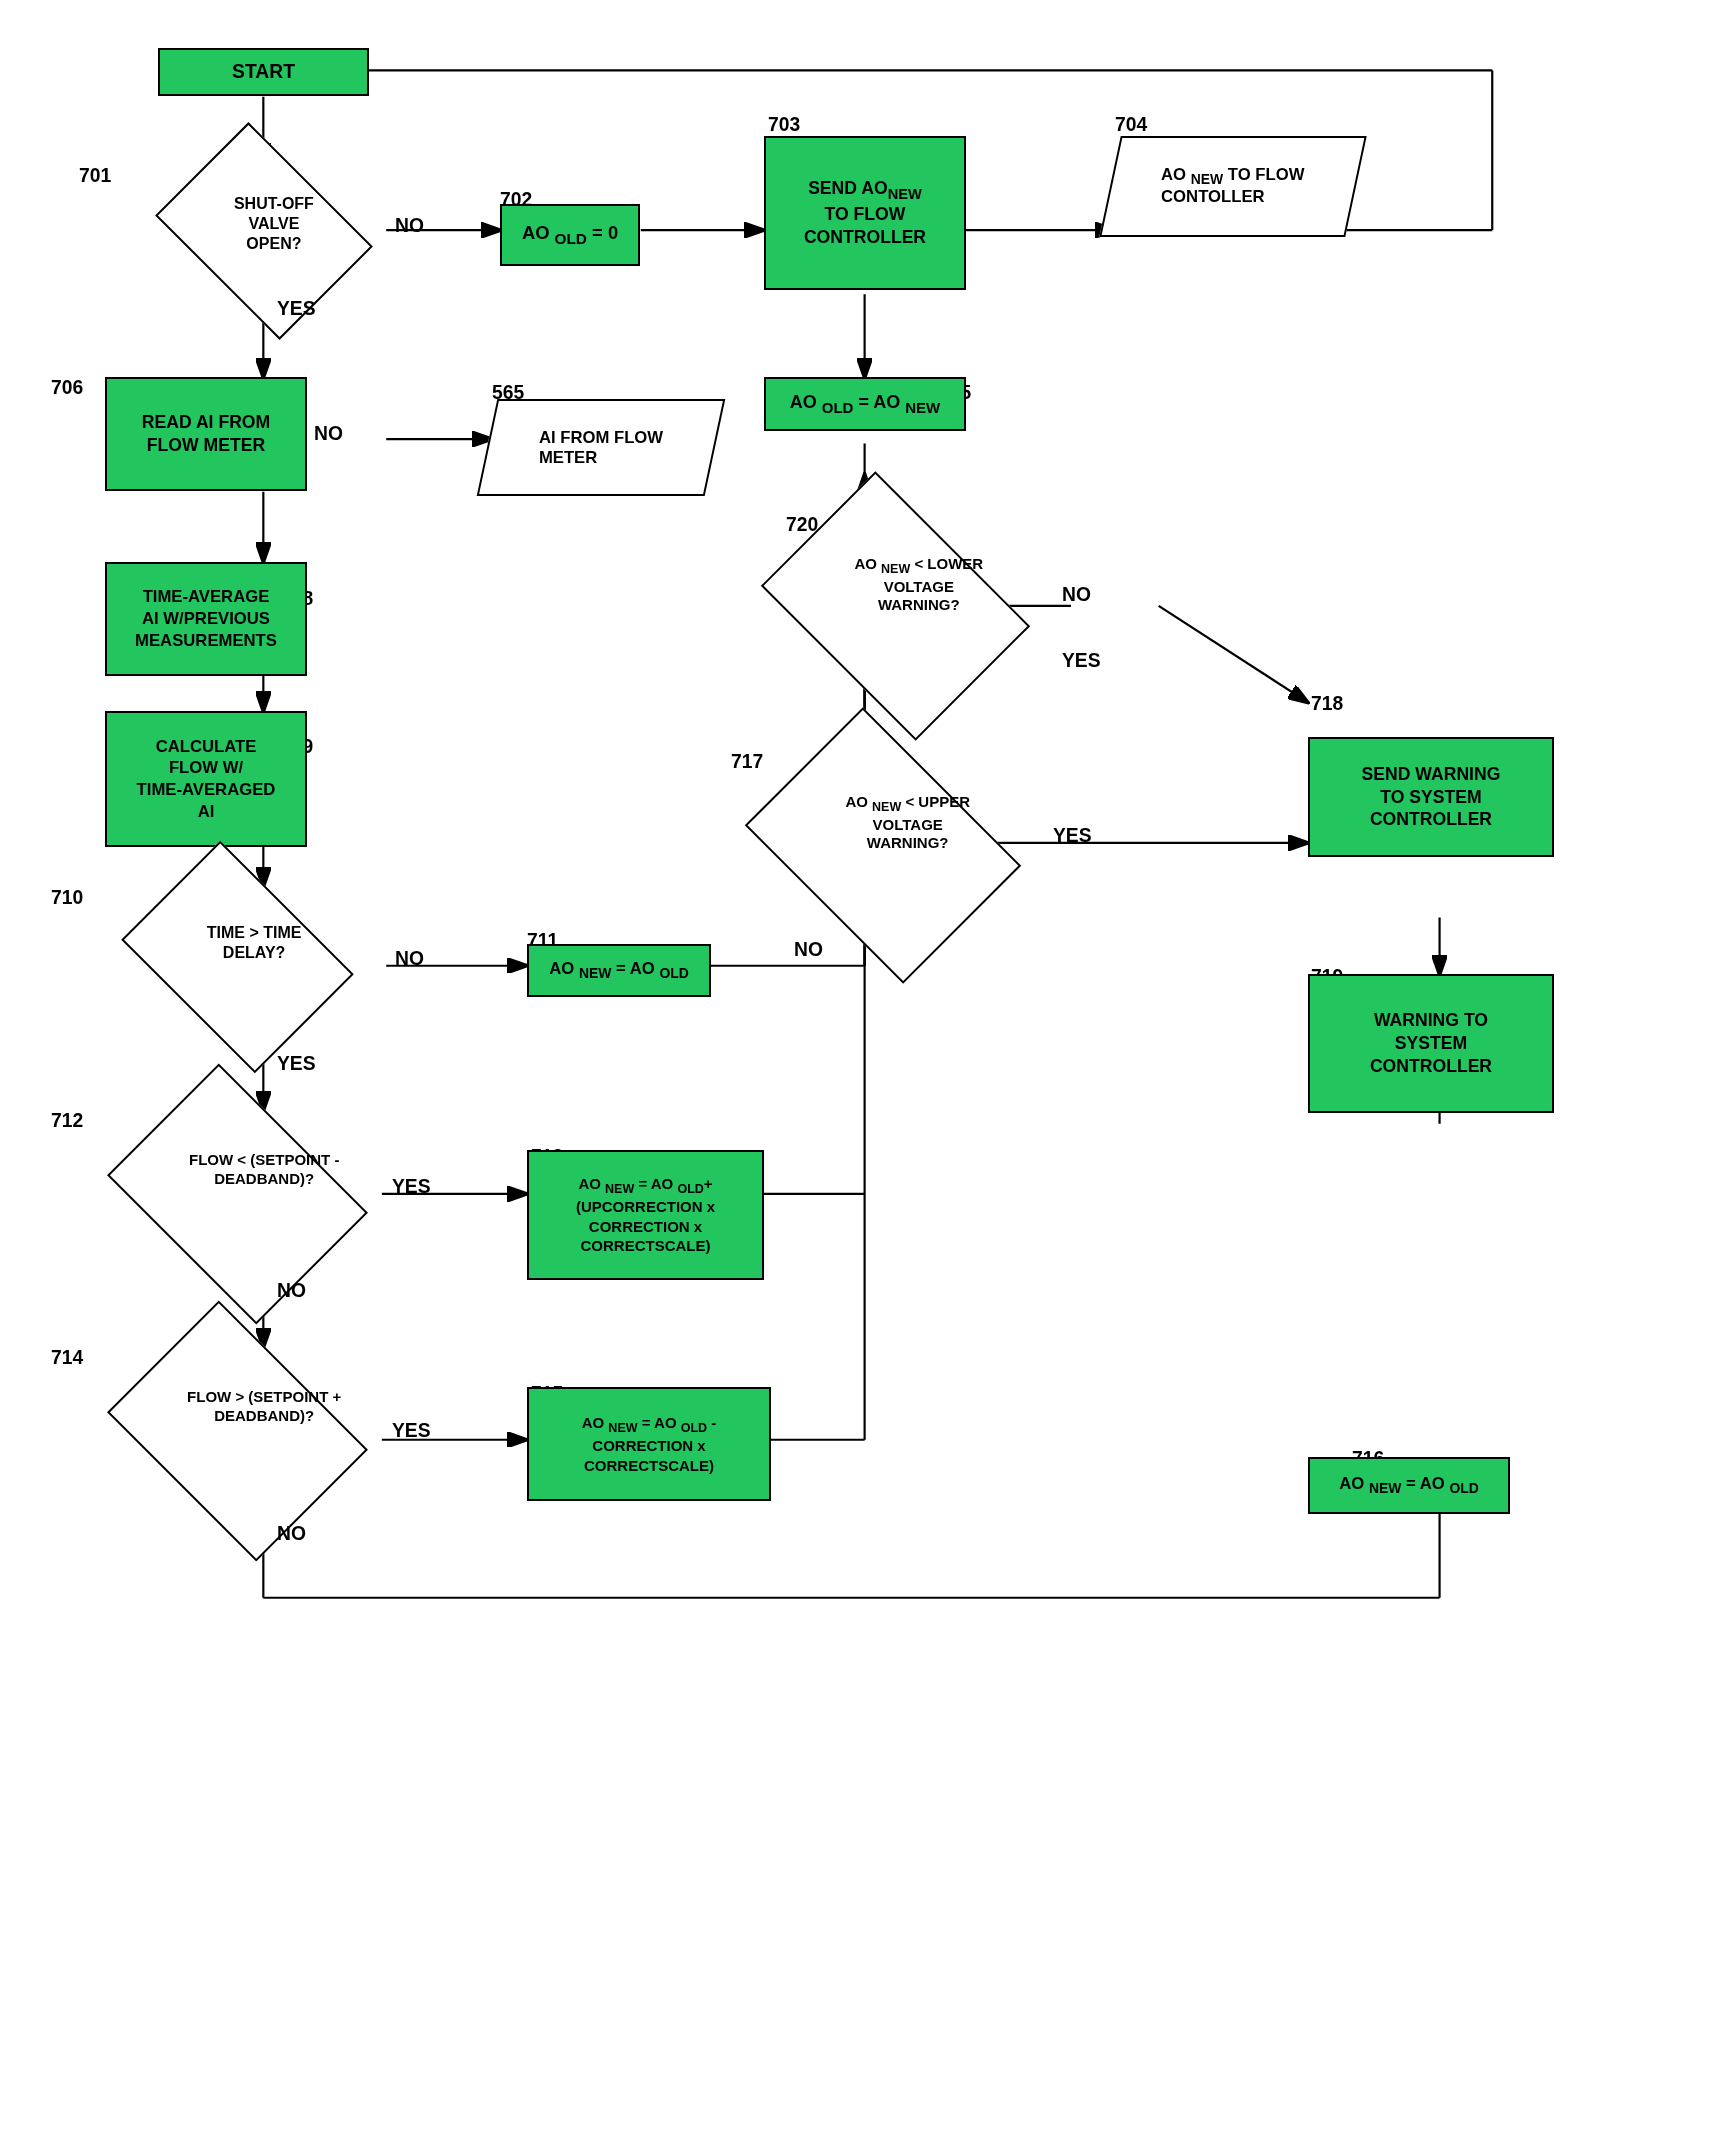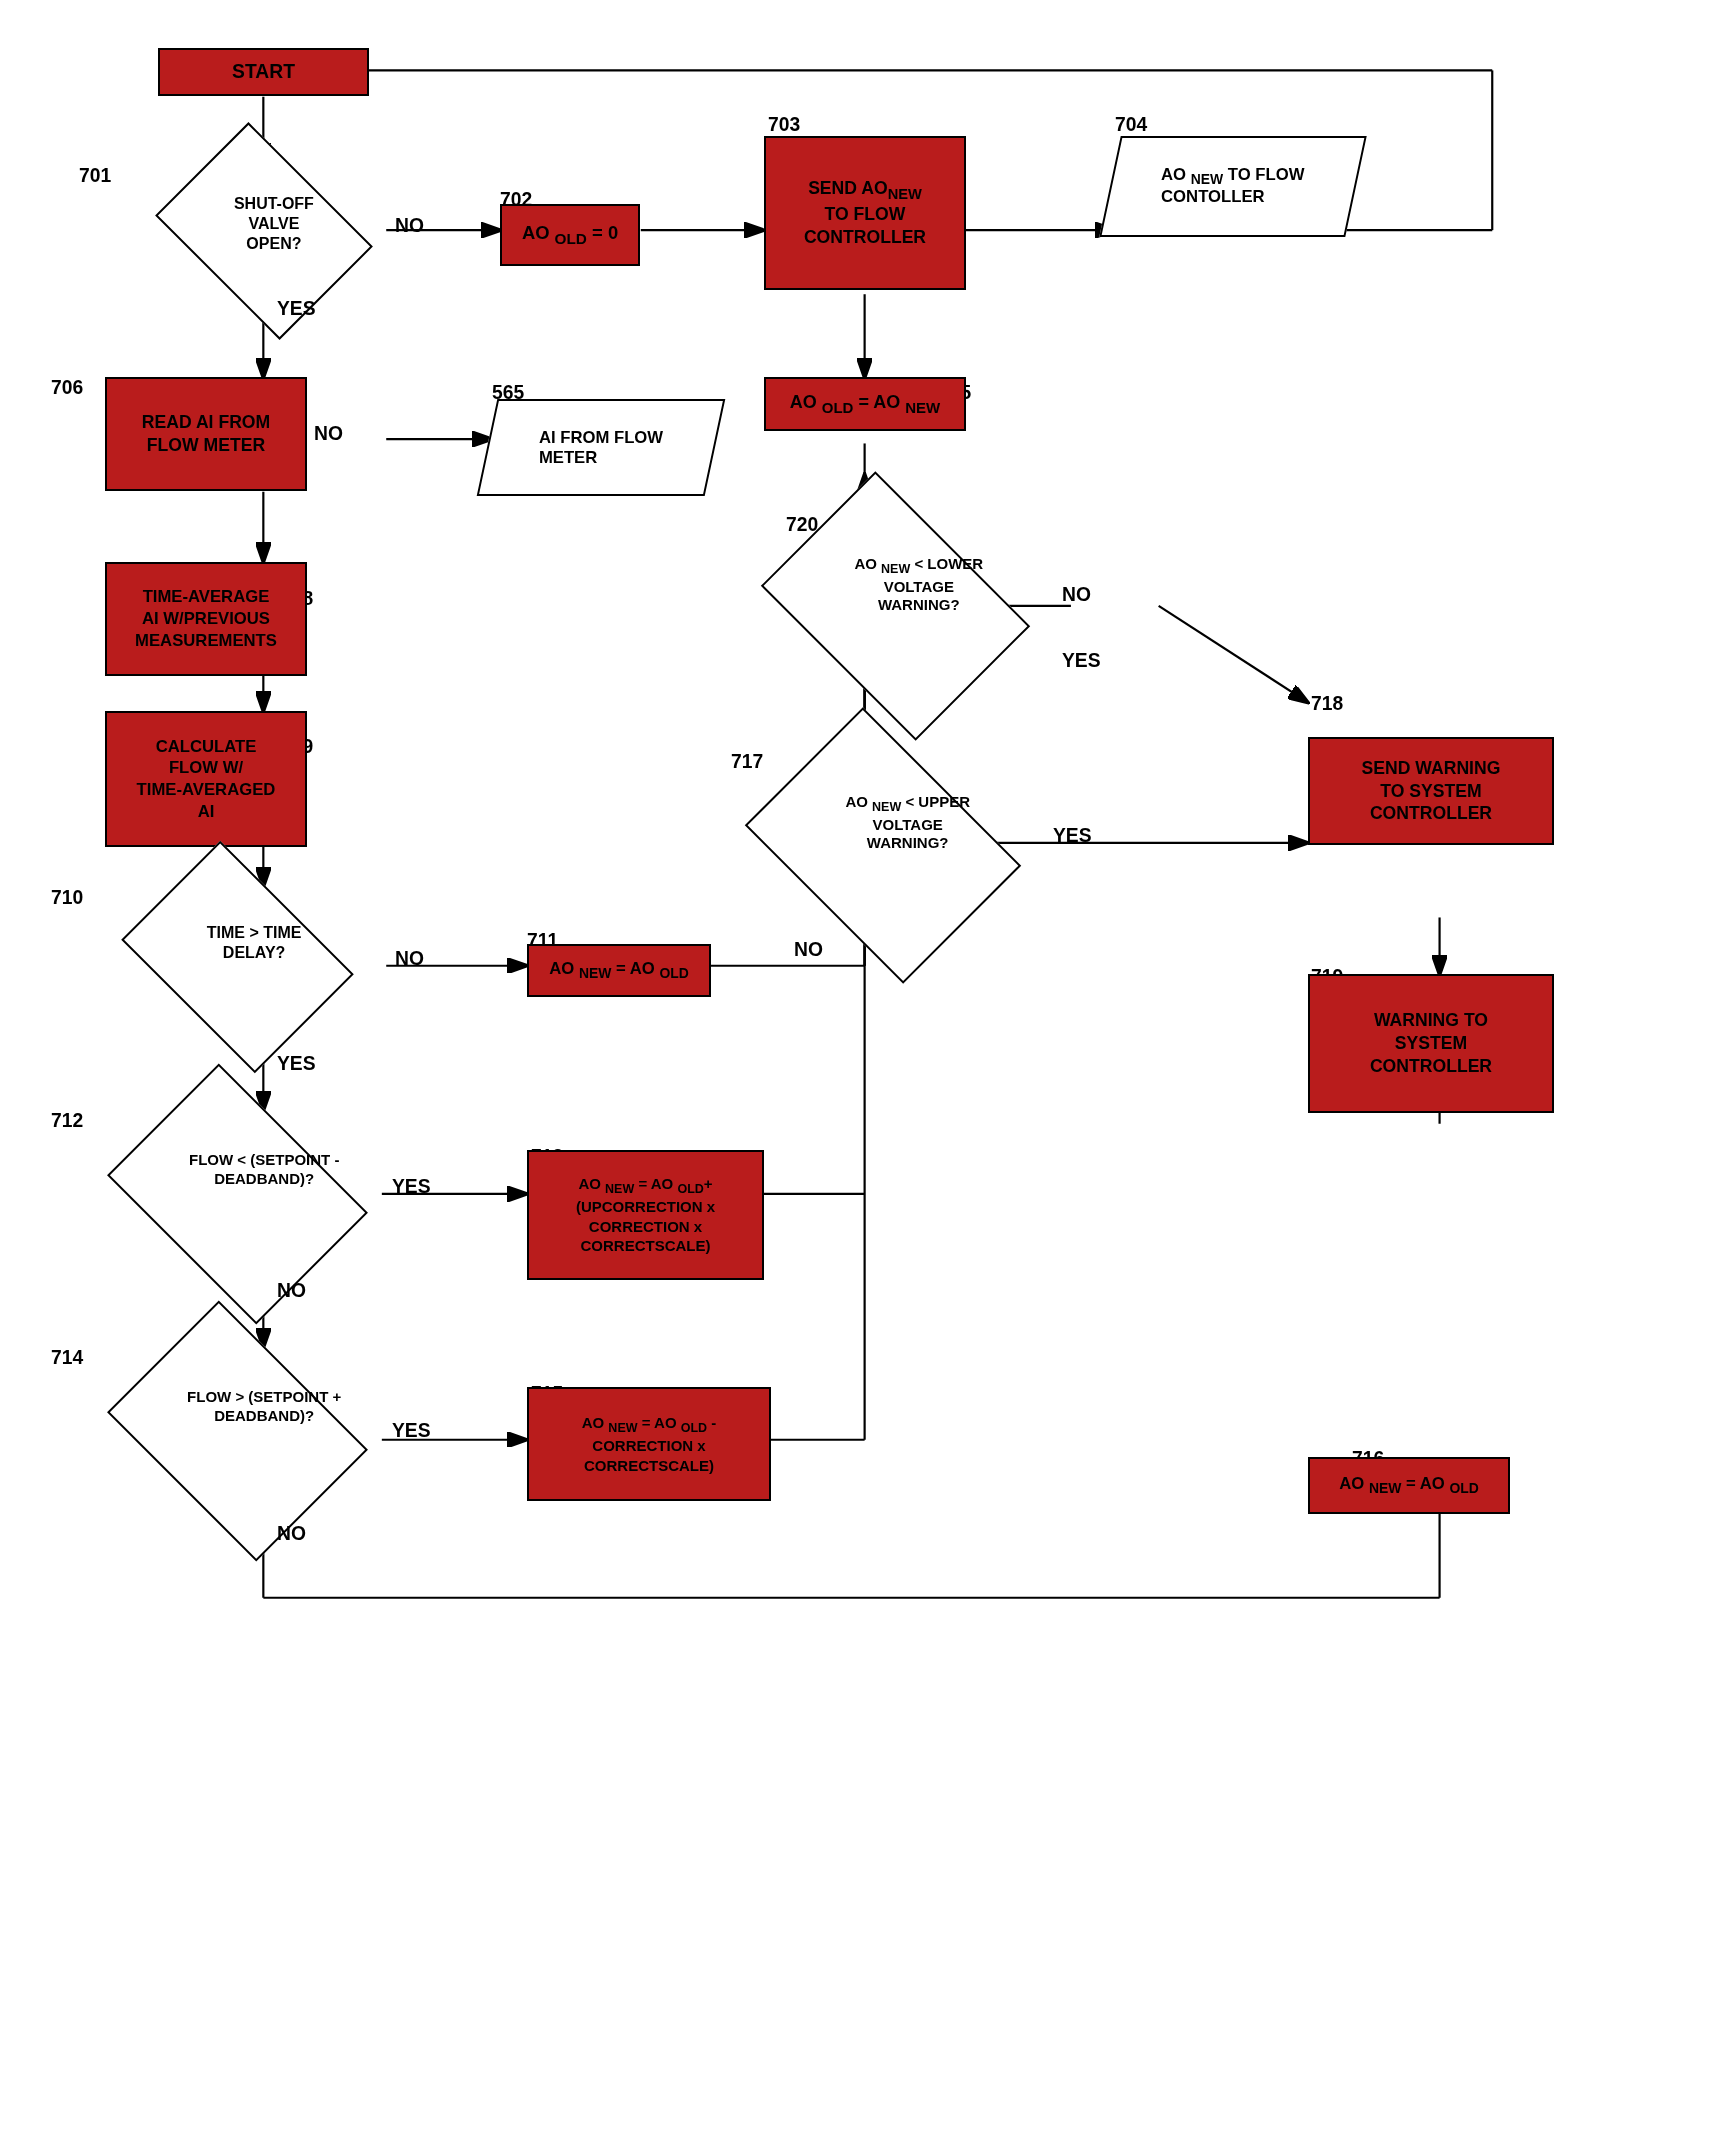--- a/index.html
+++ b/index.html
@@ -21,21 +21,21 @@
       display: flex;
       align-items: center;
       justify-content: center;
       text-align: center;
       font-size: 19.3px;
       font-weight: bold;
       line-height: 1.3;
     }
     .rect {
       border: 2.6px solid #000;
-      background: #b91c1c;
+      background: #22c55e;
     }
     .diamond {
       background: #fff;
       transform: rotate(45deg);
     }
     .diamond-text {
       transform: rotate(-45deg);
       position: absolute;
       width: 100%;
       text-align: center;
@@ -288,21 +288,21 @@
   <div class="diamond" style="width:224px;height:167px;border:2.6px solid #000;position:relative;">
     <div class="diamond-text" style="font-size:15px;top:17.6px;position:absolute;left:-53px;width:329px;">AO <sub>NEW</sub> &lt; UPPER<br>VOLTAGE<br>WARNING?</div>
   </div>
 </div>
 
 <div class="label" style="left:1053px;top:825px;">YES</div>
 
 <div class="label" style="left:794px;top:939px;">NO</div>
 
 <div class="label" style="left:1311px;top:693px;">718</div>
-<div class="node rect" style="left:1308px;top:737px;width:246px;height:108px;">
+<div class="node rect" style="left:1308px;top:737px;width:246px;height:120px;">
   <span style="font-size:17.6px;">SEND WARNING<br>TO SYSTEM<br>CONTROLLER</span>
 </div>
 
 <div class="label" style="left:1311px;top:966px;">719</div>
 <div class="node rect" style="left:1308px;top:974px;width:246px;height:139px;">
   <span style="font-size:17.6px;">WARNING TO<br>SYSTEM<br>CONTROLLER</span>
 </div>
 
 </div>
 

